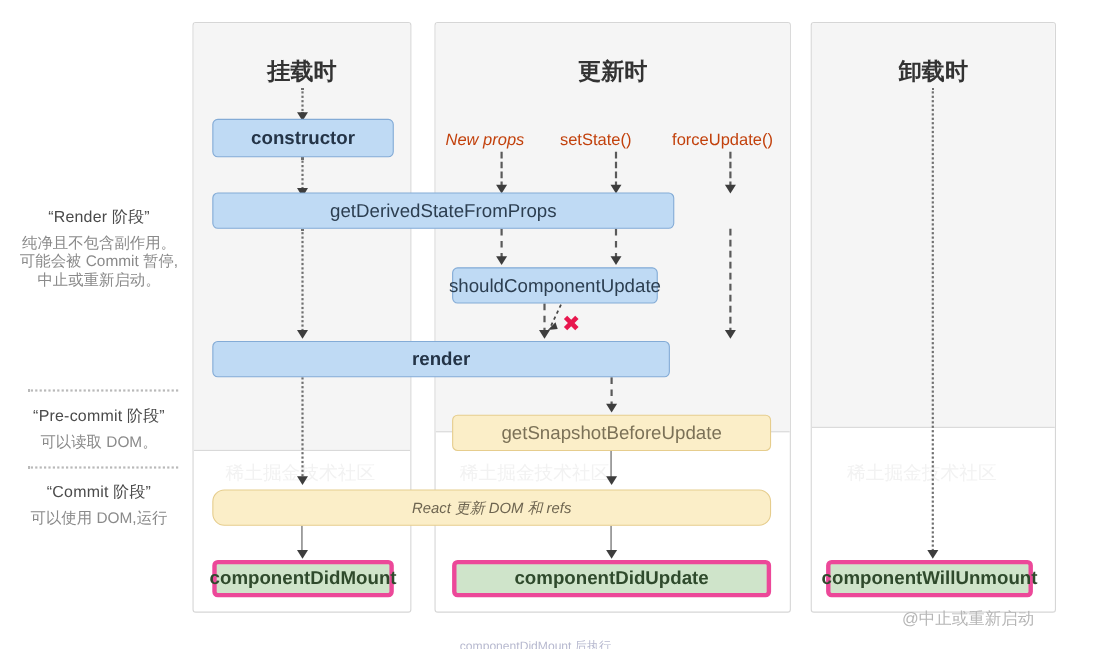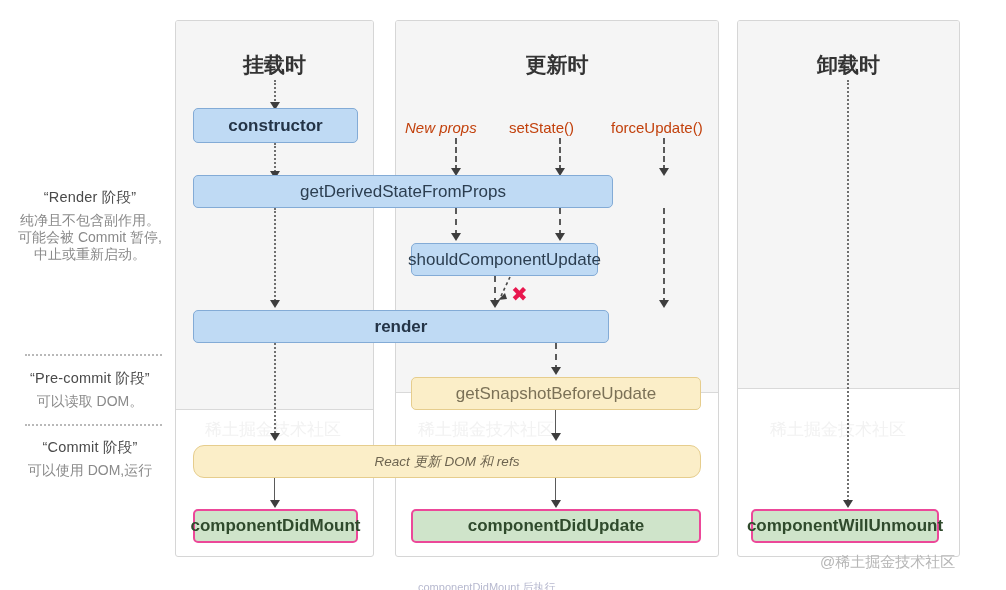--- a/index.html
+++ b/index.html
@@ -55,21 +55,21 @@
     border-radius:5px;
     display:flex;align-items:center;justify-content:center;
     font-size:17px;
     white-space:nowrap;
     text-align:center;
   }
   .node.blue{background:#bfdaf4;border:1px solid #83abd6;color:#2c3e50;}
   .node.blue.bold{font-weight:700;color:#243447;}
   .node.yellow{background:#fbeec8;border:1px solid #e6cd8d;color:#7b7157;}
   .node.yellow.italic{font-style:italic;color:#6d6450;font-size:13.5px;border-radius:11px;}
-  .node.green{background:#cfe4ca;border:2px solid #ec4899;color:#2f4a2c;font-weight:700;}
+  .node.green{background:#cfe4ca;border:4px solid #ec4899;color:#2f4a2c;font-weight:700;}
 
   
   .trigger{
     position:absolute;
     font-size:15px;
     font-style:italic;
     color:#c2410c;
     white-space:nowrap;
     text-align:left;
   }
@@ -231,17 +231,17 @@
   <div class="node green" style="left:193px;top:509px;width:165px;height:34px;">componentDidMount</div>
 
   <div class="node green" style="left:411px;top:509px;width:290px;height:34px;">componentDidUpdate</div>
 
   <div class="node green" style="left:751px;top:509px;width:188px;height:34px;">componentWillUnmount</div>
 
   <div class="trigger" style="left:405px;top:119px;width:102px;">New props</div>
   <div class="trigger plain" style="left:509px;top:119px;width:102px;">setState()</div>
   <div class="trigger plain" style="left:611px;top:119px;width:104px;">forceUpdate()</div>
 
-  <div class="watermark" style="left:820px;top:553px;">@稀土掘金技术社区</div>
+  <div class="watermark" style="left:820px;top:553px;">@中止或重新启动</div>
 
   <div class="footer-cut" style="left:418px;top:580px;width:200px;height:10px;">componentDidMount 后执行</div>
 
 </div>
 
 </body></html>

